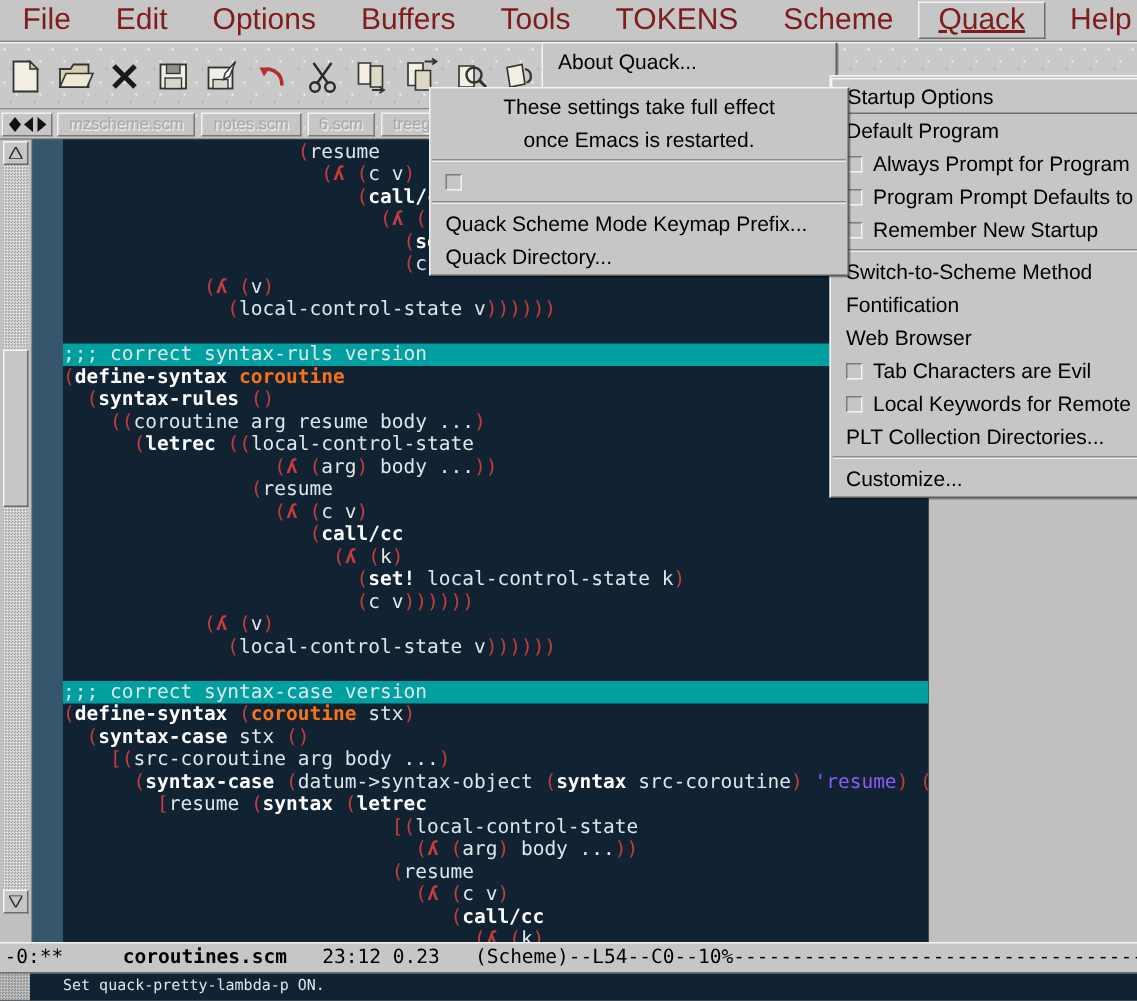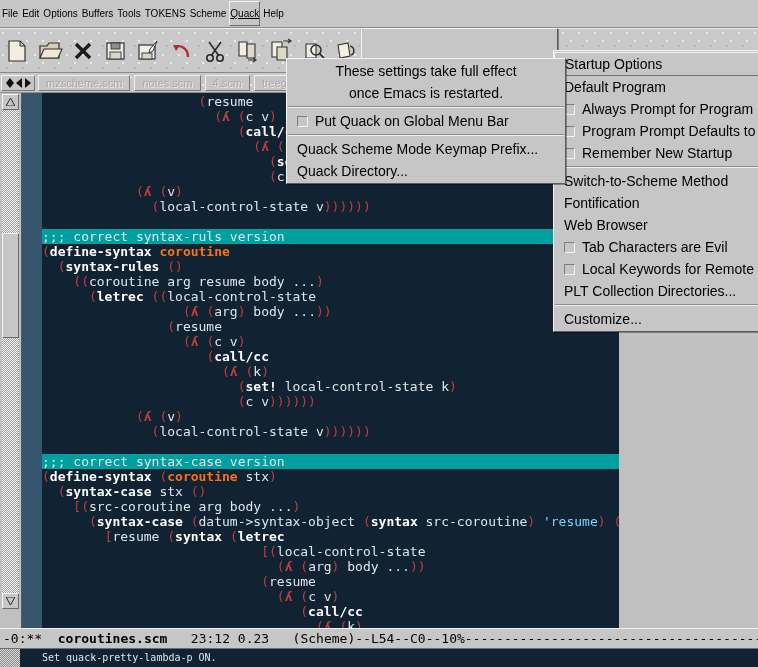--- a/index.html
+++ b/index.html
@@ -13,21 +13,21 @@
 
   
   .menubar{
     position:absolute;left:0;top:0;width:758px;height:28px;
     background:#c6c6c6;
     border-bottom:1px solid #8a8a8a;
     display:flex;align-items:center;
     box-sizing:border-box;
   }
   .menubar-item{
-    font-size:10px;color:#000000;padding:2px 0;margin:0 1px;
+    font-size:20px;color:#7f1d1d;padding:2px 13px;margin:0 1px;
     line-height:19px;white-space:nowrap;border:1px solid transparent;
   }
   .menubar-item.active{
     border-top:1px solid #f2f2f2;border-left:1px solid #f2f2f2;
     border-right:1px solid #6e6e6e;border-bottom:1px solid #6e6e6e;
     background:#c6c6c6;
     text-decoration:underline;
   }
 
   
@@ -120,36 +120,36 @@
     font-size:13px;
     line-height:15px;
     color:#dfe6ec;
     white-space:pre;
     padding-top:1px;
   }
   .code .ln{height:15px;}
   .par{color:#c43c3c;}
   .kw{font-weight:bold;color:#ffffff;}
   .fn{color:#f97316;font-weight:bold;}
-  .str{color:#7dd3fc;}
+  .str{color:#8b5cf6;}
   .lam{color:#c43c3c;font-weight:bold;}
   .hl-row{background:#00a0a0;display:block;width:100%;}
 
   
   .modeline{
     position:absolute;left:0;top:628px;width:758px;height:21px;
     background:#c6c6c6;color:#000;
     font-family:"DejaVu Sans Mono","Liberation Mono",monospace;
     font-size:13px;line-height:19px;
     box-sizing:border-box;
     border-top:1px solid #f2f2f2;border-bottom:1px solid #6e6e6e;
     overflow:hidden;white-space:pre;
     padding-left:3px;
   }
-  .modeline b{font-weight:bold;}
+  .modeline b{font-weight:bold;margin-left:24px;}
   .minibuf{
     position:absolute;left:0;top:649px;width:758px;height:35px;
     background:#123;color:#dfe6ec;
     font-family:"DejaVu Sans Mono","Liberation Mono",monospace;
     font-size:10px;line-height:17px;white-space:pre;text-decoration:underline;
   }
   .mini-fringe{
     position:absolute;left:0;top:0;width:20px;height:18px;
     background:
       repeating-conic-gradient(#d8d8d8 0% 25%, #8a8a8a 0% 50%) 0 0/2px 2px;
@@ -291,21 +291,21 @@
         </svg>
       <svg width="7" height="10" viewBox="0 0 7 10">
           <polygon points="6,0 6,10 0,5" fill="#111"></polygon>
         </svg>
       <svg width="7" height="10" viewBox="0 0 7 10">
           <polygon points="1,0 1,10 7,5" fill="#111"></polygon>
         </svg>
     </div>
     <div class="tab">mzscheme.scm</div>
     <div class="tab">notes.scm</div>
-    <div class="tab">4.scm</div>
+    <div class="tab">6.scm</div>
     <div class="tab">treegen.scm</div>
     <div class="tab">j</div>
   </div>
 
   <div class="editor-area">
 
     <div class="scrollbar">
       <div class="sb-trough"></div>
       <div class="sb-arrow" style="top:1px">
         <svg width="9" height="8" viewBox="0 0 9 8">
@@ -326,20 +326,23 @@
   </div>
 
   <div class="modeline"><span>-0:**  </span><b>coroutines.scm</b><span>   23:12 0.23   </span><span>(Scheme)--L54--C0--10%-------------------------------------------------</span></div>
 
   <div class="minibuf">
     <div class="mini-fringe"></div>
     <div class="mini-text">Set quack-pretty-lambda-p ON.</div>
   </div>
 
   <div class="menu" style="left:361px;top:28px;width:197px;">
+    <div class="mi nopad">
+      <span>About Quack...</span>
+    </div>
     <div style="height:108px"></div>
     <div class="mi nopad">
       <span>Dired on PLT Collection...</span>
     </div>
   </div>
 
   <div class="menu" style="left:553px;top:50px;width:210px;">
     <div class="mi hl">
       <span>Startup Options</span>
     </div>
@@ -388,21 +391,20 @@
   <div class="menu" style="left:286px;top:58px;width:280px;">
     <div class="mi center">
       <span>These settings take full effect</span>
     </div>
     <div class="mi center">
       <span>once Emacs is restarted.</span>
     </div>
     <div class="sep"></div>
     <div class="mi">
       <span class="ck"></span>
-      <span>Put Quack on Global Menu Bar</span>
     </div>
     <div class="sep"></div>
     <div class="mi">
       <span>Quack Scheme Mode Keymap Prefix...</span>
     </div>
     <div class="mi">
       <span>Quack Directory...</span>
     </div>
   </div>
 

